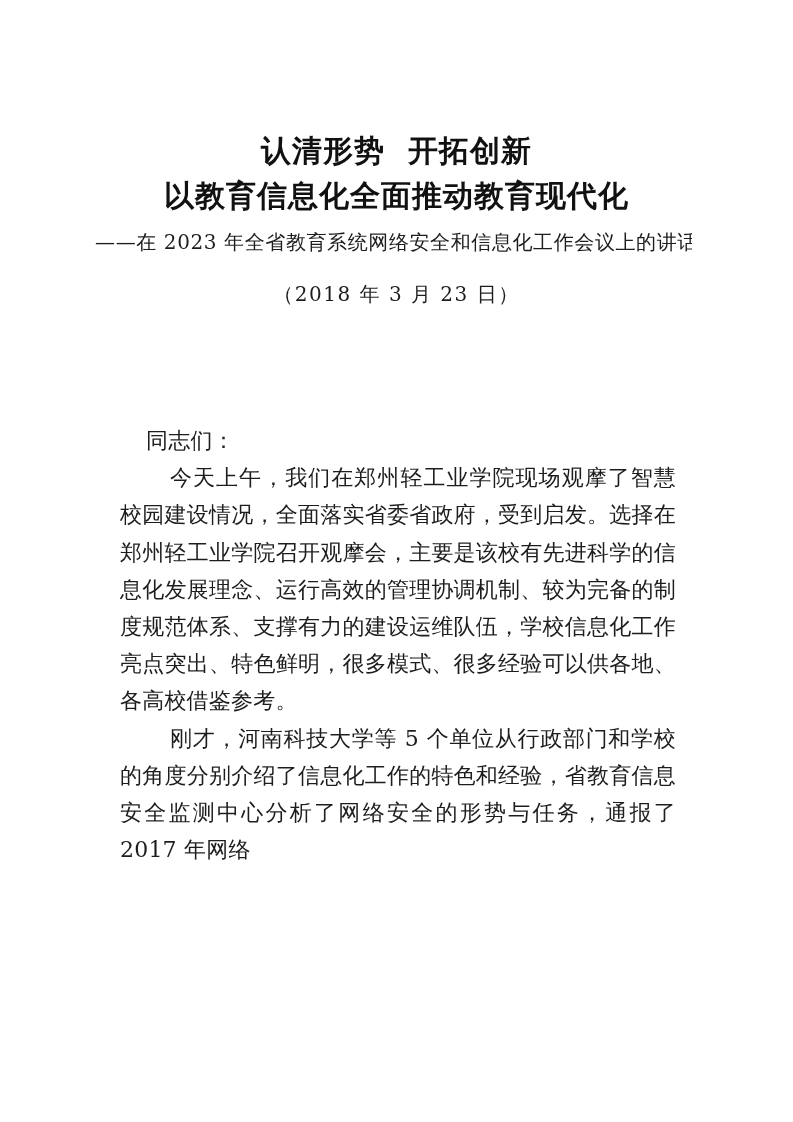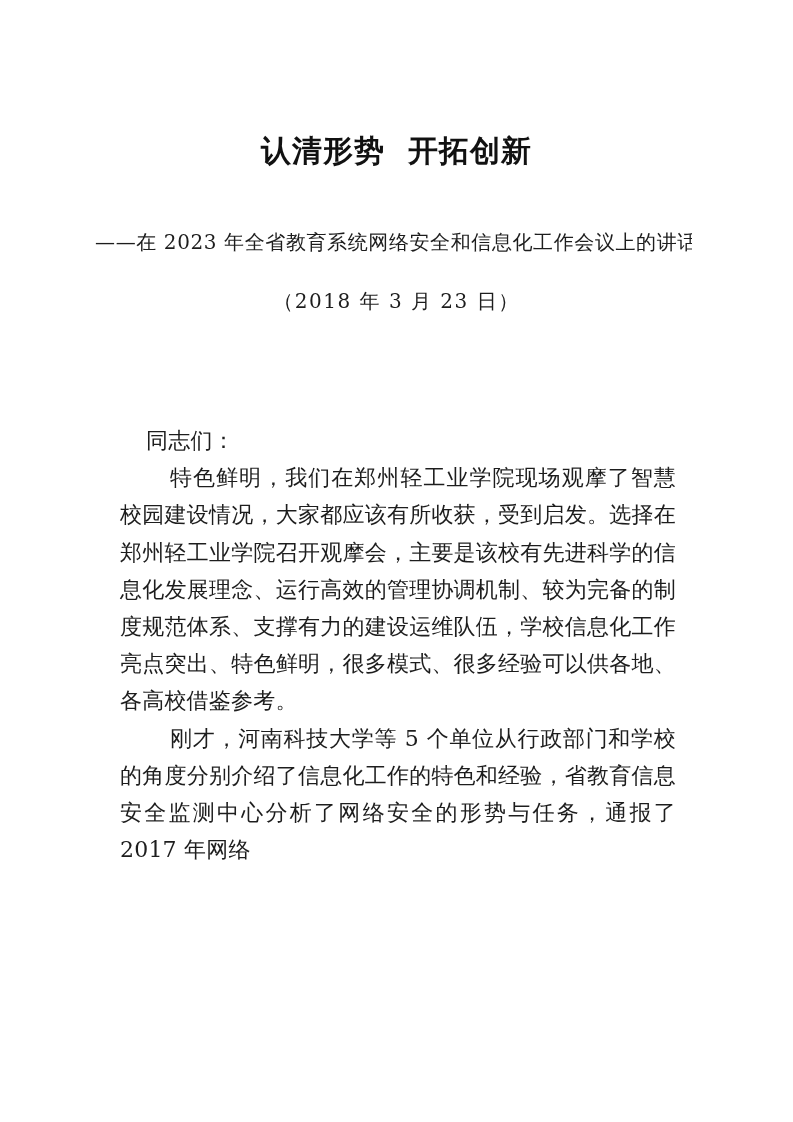--- a/index.html
+++ b/index.html
@@ -60,21 +60,21 @@
     letter-spacing: 1.5px;
     color: #1d1d1d;
     margin-top: 6px;
   }
   .doc-date {
     font-family: "DejaVu Serif", "Liberation Serif", serif;
     font-size: 20px;
     line-height: 40px;
     letter-spacing: 1.5px;
     color: #1d1d1d;
-    margin-top: 19px;
+    margin-top: 12px;
   }
 
   
   .body-block {
     position: absolute;
     left: 120px;
     top: 422px;
     width: 556px;
   }
   .body-para {
@@ -95,26 +95,27 @@
     text-indent: 50px;
   }
 </style>
 </head>
 <body>
 
 <div class="page">
 
   <div class="title-block">
     <div class="doc-title-line">认清形势  开拓创新</div>
+    <div class="doc-title-line">以教育信息化全面推动教育现代化</div>
   </div>
 
   <div class="subtitle-block">
     <div class="doc-subtitle">——在 2023 年全省教育系统网络安全和信息化工作会议上的讲话</div>
     <div class="doc-date">（2018 年 3 月 23 日）</div>
   </div>
 
   <div class="body-block">
     <p class="body-para salutation">同志们：</p>
-    <p class="body-para indented">特色鲜明，我们在郑州轻工业学院现场观摩了智慧校园建设情况，大家都应该有所收获，受到启发。选择在郑州轻工业学院召开观摩会，主要是该校有先进科学的信息化发展理念、运行高效的管理协调机制、较为完备的制度规范体系、支撑有力的建设运维队伍，学校信息化工作亮点突出、特色鲜明，很多模式、很多经验可以供各地、各高校借鉴参考。</p>
+    <p class="body-para indented">今天上午，我们在郑州轻工业学院现场观摩了智慧校园建设情况，全面落实省委省政府，受到启发。选择在郑州轻工业学院召开观摩会，主要是该校有先进科学的信息化发展理念、运行高效的管理协调机制、较为完备的制度规范体系、支撑有力的建设运维队伍，学校信息化工作亮点突出、特色鲜明，很多模式、很多经验可以供各地、各高校借鉴参考。</p>
     <p class="body-para indented">刚才，河南科技大学等 5 个单位从行政部门和学校的角度分别介绍了信息化工作的特色和经验，省教育信息安全监测中心分析了网络安全的形势与任务，通报了 2017 年网络</p>
   </div>
 
 </div>
 
 </body></html>

